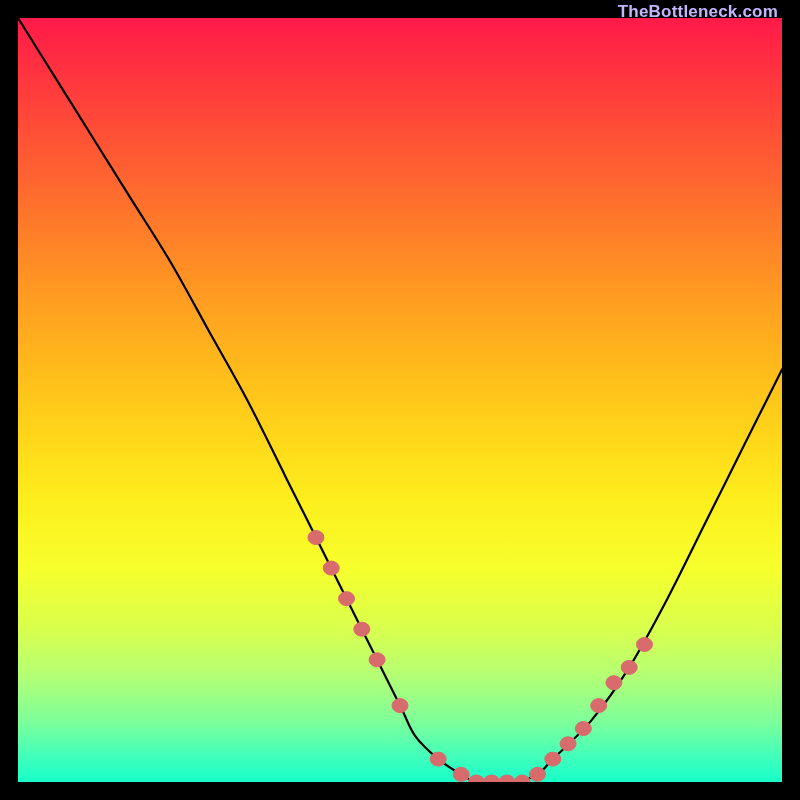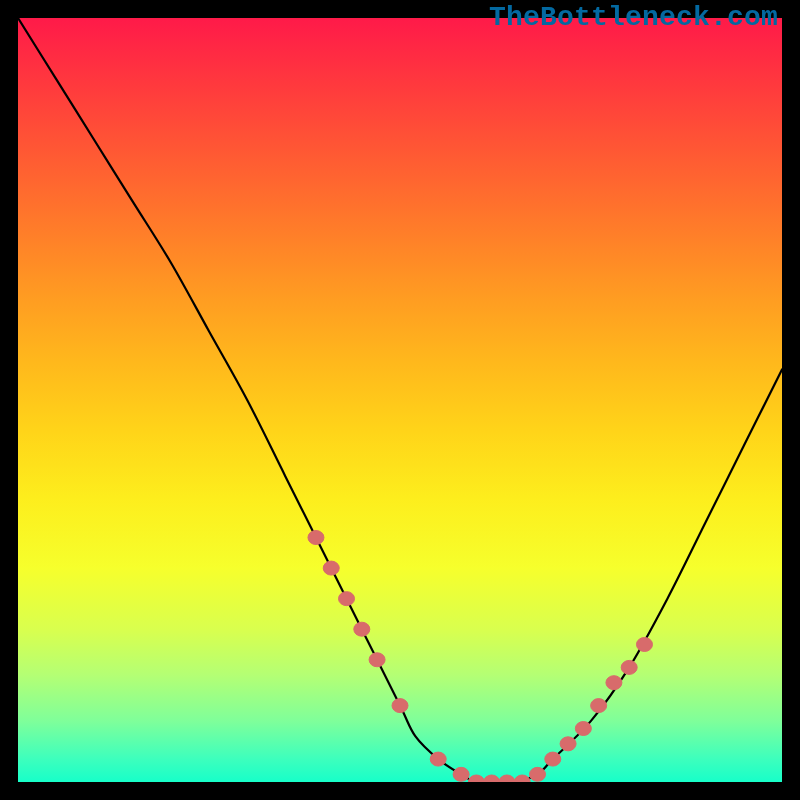--- a/index.html
+++ b/index.html
@@ -29,24 +29,24 @@
       #d9ff4e 80%,
       #b4ff74 86%,
       #7fff9a 92%,
       #3dffbd 97%,
       #17ffc9 100%);
   }
   .watermark {
     position: absolute;
     top: 2px;
     right: 22px;
-    font-family: Liberation Mono, monospace;
-    font-size: 28px;
+    font-family: Liberation Sans, sans-serif;
+    font-size: 17px;
     font-weight: 600;
-    color: #0369a1;
+    color: #c4b5fd;
     letter-spacing: 0.2px;
   }
   svg.overlay {
     position: absolute;
     left: 18px;
     top: 18px;
     width: 764px;
     height: 764px;
     pointer-events: none;
   }

